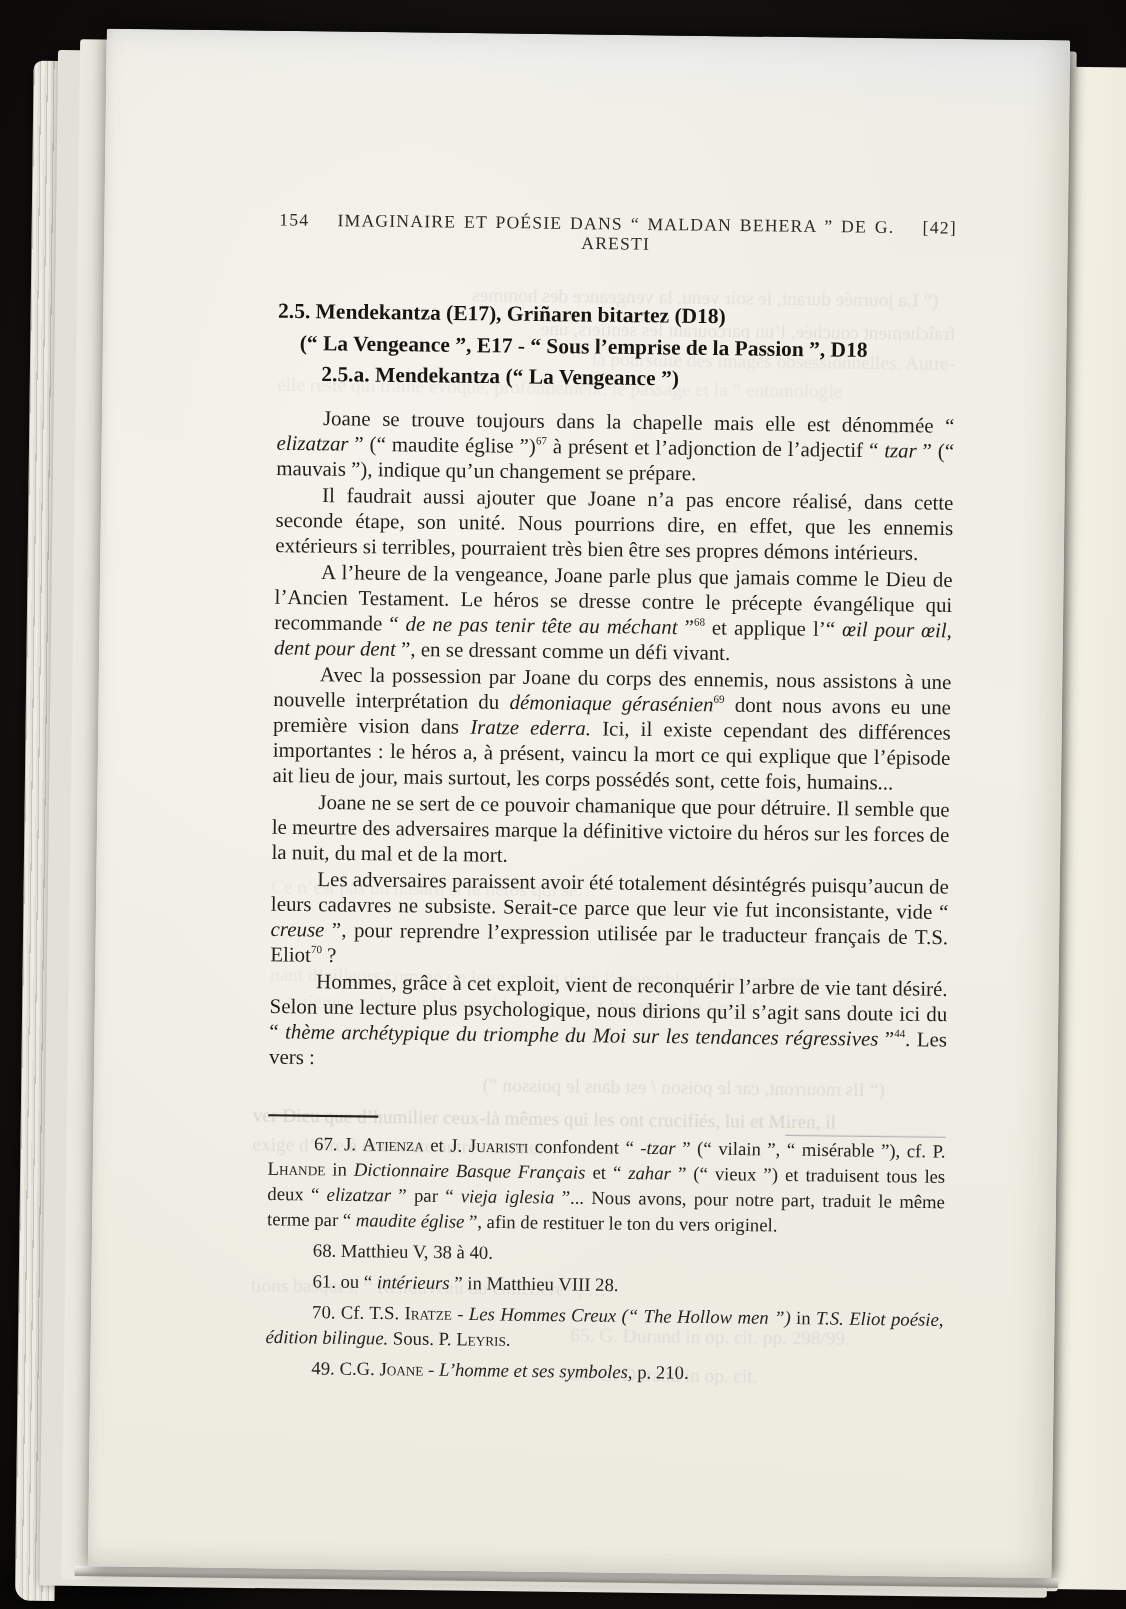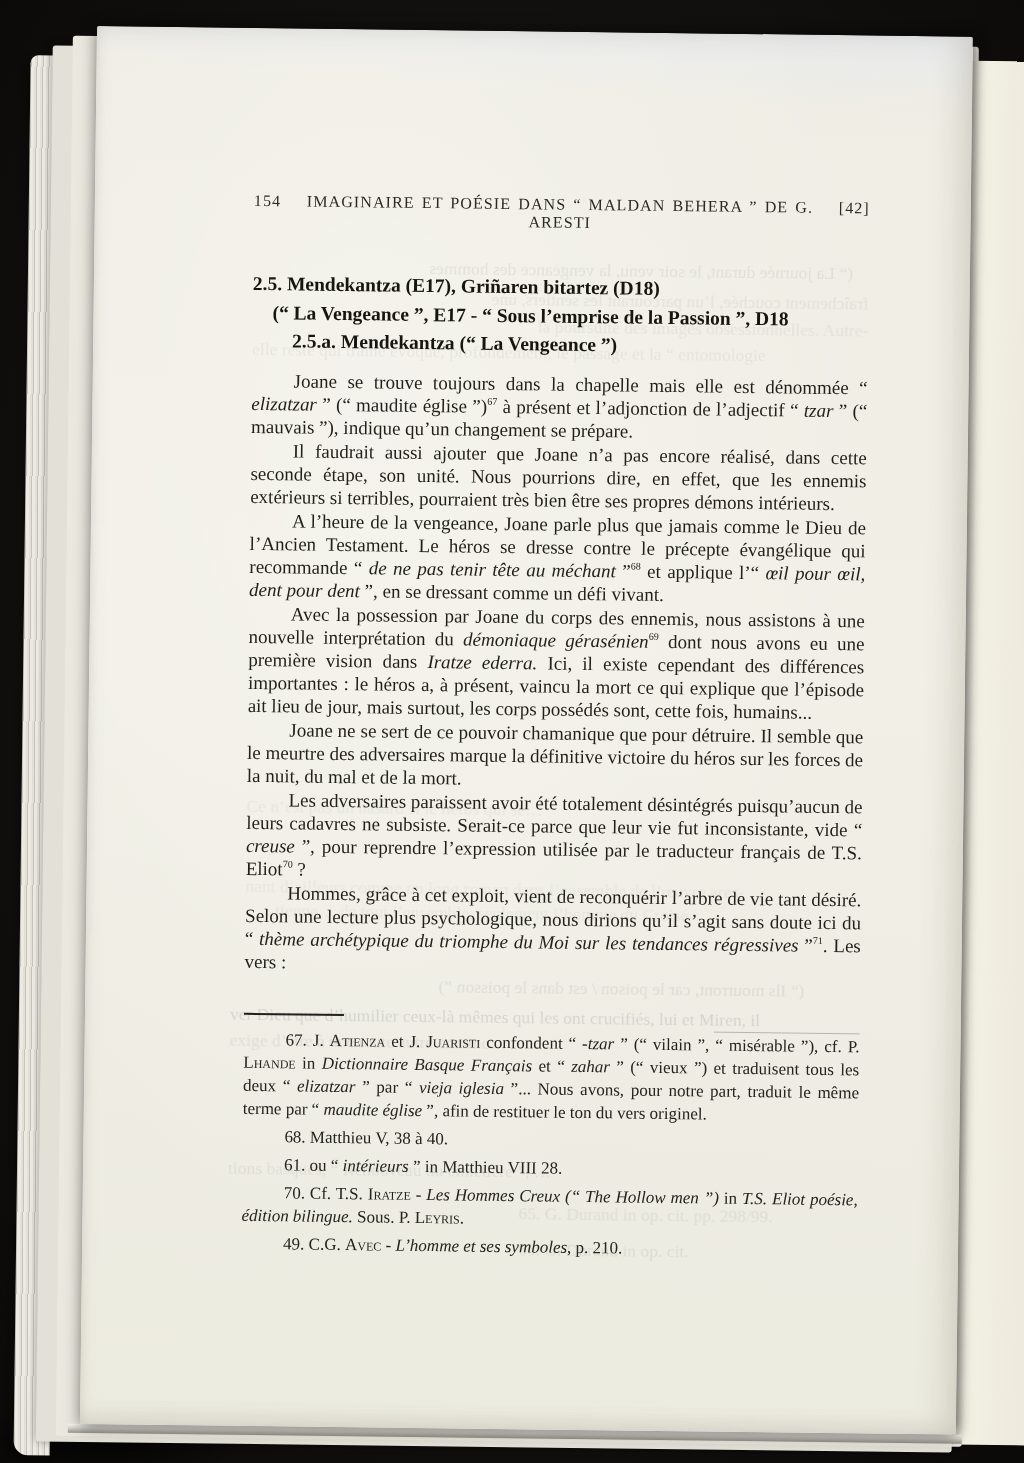--- a/index.html
+++ b/index.html
@@ -99,29 +99,29 @@
           <div class="h3">2.5.a. Mendekantza (“ La Vengeance ”)</div>
         </div>
 
         <div class="bodytext">
           <p><span class="seg-n">Joane se trouve toujours dans la chapelle mais elle est dénommée “ </span><span class="seg-i">elizatzar</span><span class="seg-n"> ” (“ maudite église ”)</span><span class="seg-sup">67</span><span class="seg-n"> à présent et l’adjonction de l’adjectif “ </span><span class="seg-i">tzar</span><span class="seg-n"> ” (“ mauvais ”), indique qu’un changement se prépare.</span></p>
           <p><span class="seg-n">Il faudrait aussi ajouter que Joane n’a pas encore réalisé, dans cette seconde étape, son unité. Nous pourrions dire, en effet, que les ennemis extérieurs si terribles, pourraient très bien être ses propres démons intérieurs.</span></p>
           <p><span class="seg-n">A l’heure de la vengeance, Joane parle plus que jamais comme le Dieu de l’Ancien Testament. Le héros se dresse contre le précepte évangélique qui recommande “ </span><span class="seg-i">de ne pas tenir tête au méchant</span><span class="seg-n"> ”</span><span class="seg-sup">68</span><span class="seg-n"> et applique l’“ </span><span class="seg-i">œil pour œil, dent pour dent</span><span class="seg-n"> ”, en se dressant comme un défi vivant.</span></p>
           <p><span class="seg-n">Avec la possession par Joane du corps des ennemis, nous assistons à une nouvelle interprétation du </span><span class="seg-i">démoniaque gérasénien</span><span class="seg-sup">69</span><span class="seg-n"> dont nous avons eu une première vision dans </span><span class="seg-i">Iratze ederra.</span><span class="seg-n"> Ici, il existe cependant des différences importantes : le héros a, à présent, vaincu la mort ce qui explique que l’épisode ait lieu de jour, mais surtout, les corps possédés sont, cette fois, humains...</span></p>
           <p><span class="seg-n">Joane ne se sert de ce pouvoir chamanique que pour détruire. Il semble que le meurtre des adversaires marque la définitive victoire du héros sur les forces de la nuit, du mal et de la mort.</span></p>
           <p><span class="seg-n">Les adversaires paraissent avoir été totalement désintégrés puisqu’aucun de leurs cadavres ne subsiste. Serait-ce parce que leur vie fut inconsistante, vide “ </span><span class="seg-i">creuse</span><span class="seg-n"> ”, pour reprendre l’expression utilisée par le traducteur français de T.S. Eliot</span><span class="seg-sup">70</span><span class="seg-n"> ?</span></p>
-          <p><span class="seg-n">Hommes, grâce à cet exploit, vient de reconquérir l’arbre de vie tant désiré. Selon une lecture plus psychologique, nous dirions qu’il s’agit sans doute ici du “ </span><span class="seg-i">thème archétypique du triomphe du Moi sur les tendances régressives</span><span class="seg-n"> ”</span><span class="seg-sup">71</span><span class="seg-n">. Les vers :</span></p>
+          <p><span class="seg-n">Hommes, grâce à cet exploit, vient de reconquérir l’arbre de vie tant désiré. Selon une lecture plus psychologique, nous dirions qu’il s’agit sans doute ici du “ </span><span class="seg-i">thème archétypique du triomphe du Moi sur les tendances régressives</span><span class="seg-n"> ”</span><span class="seg-sup">44</span><span class="seg-n">. Les vers :</span></p>
         </div>
 
         <hr class="footnote-sep">
 
         <div class="footnotes">
           <p><span class="seg-n">67. J. </span><span class="seg-sc">Atienza</span><span class="seg-n"> et J. </span><span class="seg-sc">Juaristi</span><span class="seg-n"> confondent “ </span><span class="seg-i">-tzar</span><span class="seg-n"> ” (“ vilain ”, “ misérable ”), cf. P. </span><span class="seg-sc">Lhande</span><span class="seg-n"> in </span><span class="seg-i">Dictionnaire Basque Français</span><span class="seg-n"> et “ </span><span class="seg-i">zahar</span><span class="seg-n"> ” (“ vieux ”) et traduisent tous les deux “ </span><span class="seg-i">elizatzar</span><span class="seg-n"> ” par “ </span><span class="seg-i">vieja iglesia</span><span class="seg-n"> ”... Nous avons, pour notre part, traduit le même terme par “ </span><span class="seg-i">maudite église</span><span class="seg-n"> ”, afin de restituer le ton du vers originel.</span></p>
           <p><span class="seg-n">68. Matthieu V, 38 à 40.</span></p>
           <p><span class="seg-n">61. ou “ </span><span class="seg-i">intérieurs</span><span class="seg-n"> ” in Matthieu VIII 28.</span></p>
           <p><span class="seg-n">70. Cf. T.S. </span><span class="seg-sc">Iratze</span><span class="seg-n"> - </span><span class="seg-i">Les Hommes Creux (“ The Hollow men ”)</span><span class="seg-n"> in </span><span class="seg-i">T.S. Eliot poésie, édition bilingue.</span><span class="seg-n"> Sous. P. </span><span class="seg-sc">Leyris</span><span class="seg-n">.</span></p>
-          <p><span class="seg-n">49. C.G. </span><span class="seg-sc">Avec</span><span class="seg-n"> - </span><span class="seg-i">L’homme et ses symboles</span><span class="seg-n">, p. 210.</span></p>
+          <p><span class="seg-n">49. C.G. </span><span class="seg-sc">Joane</span><span class="seg-n"> - </span><span class="seg-i">L’homme et ses symboles</span><span class="seg-n">, p. 210.</span></p>
         </div>
 
       </div>
     </div>
   </div>
 </div>
 
 </body></html>

